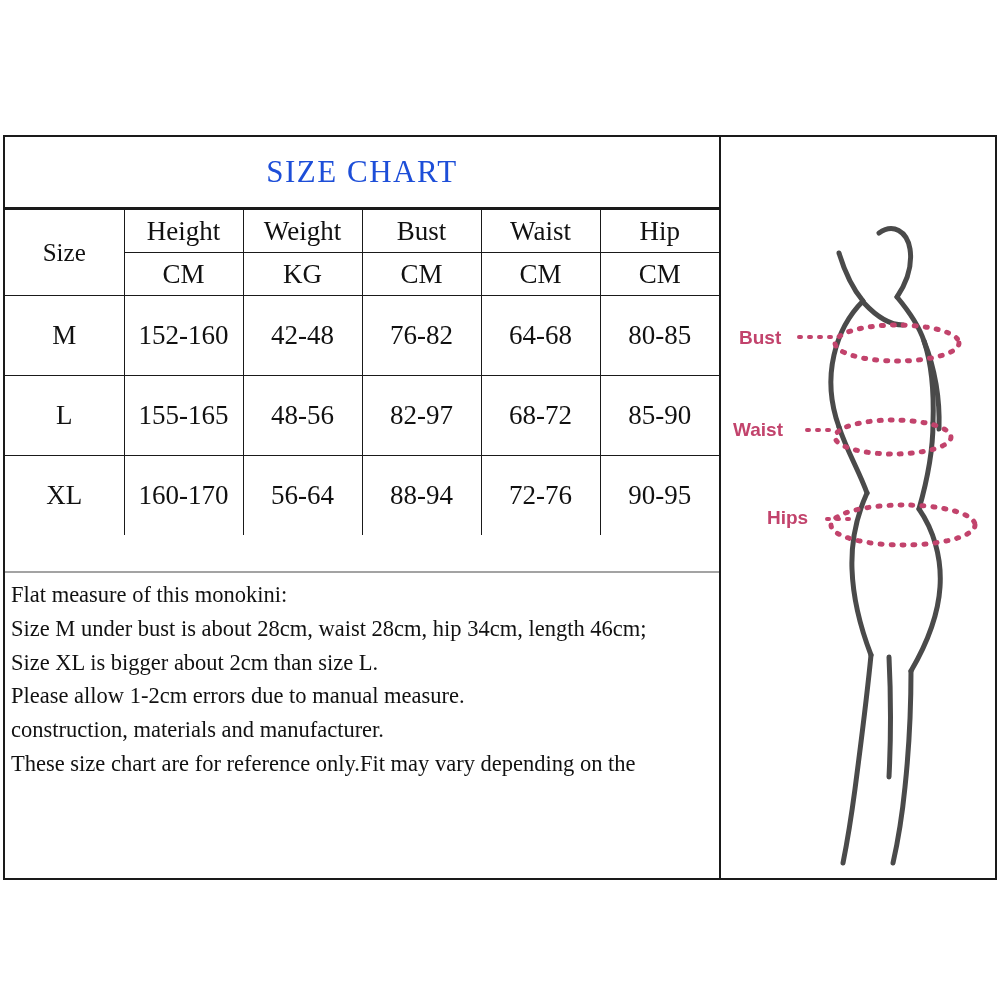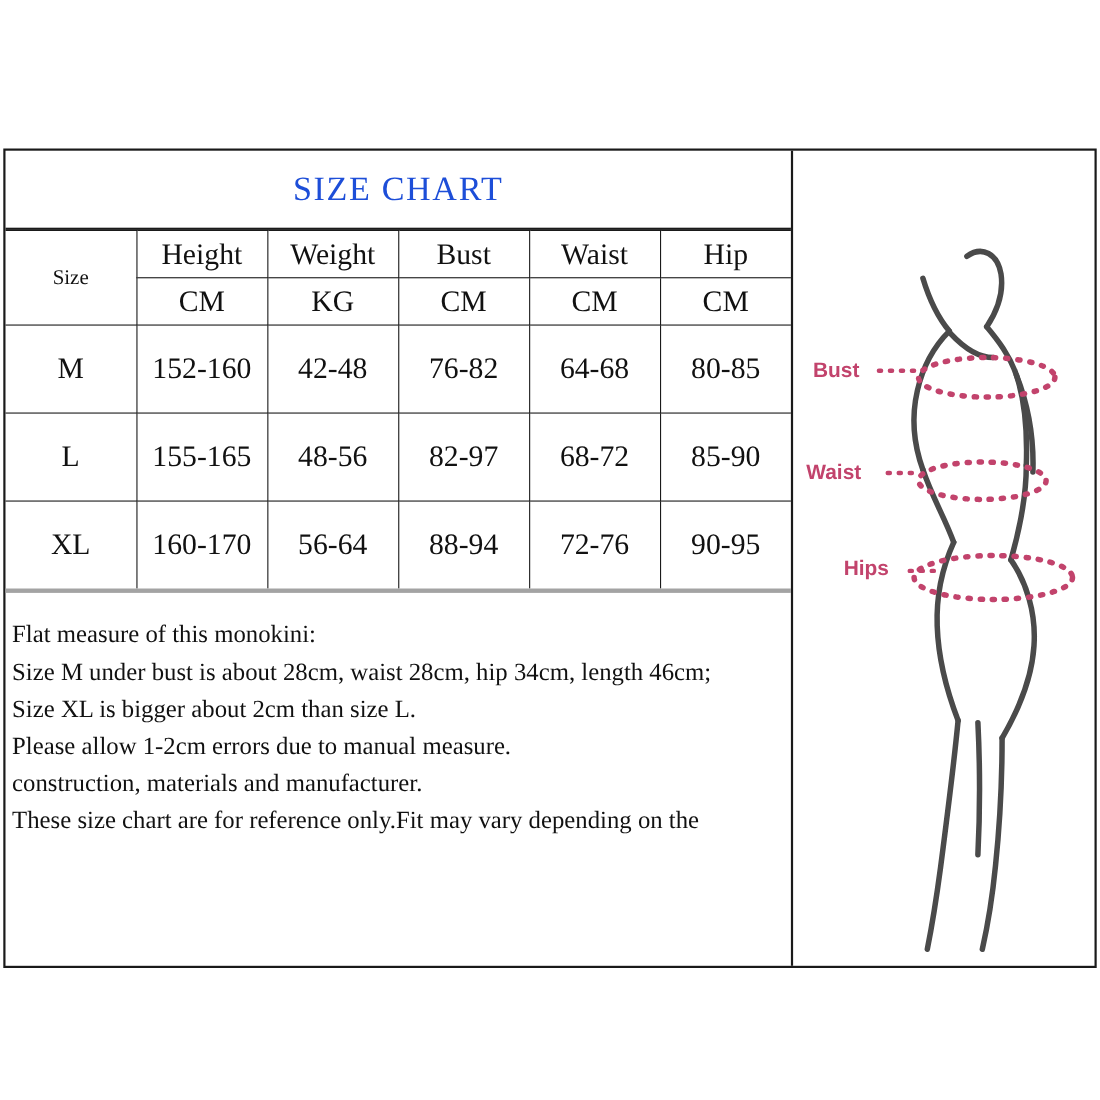--- a/index.html
+++ b/index.html
@@ -70,36 +70,37 @@
     padding: 0;
   }
   table.size-table tr.head-a td,
   table.size-table tr.head-b td {
     height: 42px;
   }
   table.size-table tr.body-row td {
     height: 79px;
   }
   table.size-table td.size-cell {
-    font-size: 19px;
+    font-size: 25px;
   }
   table.size-table tr:last-child td {
     border-bottom: none;
   }
   table.size-table td:first-child {
     border-left: none;
   }
   table.size-table td:last-child {
     border-right: none;
   }
   .notes {
     flex: 1;
-    padding: 24px 6px 0 6px;
-    box-sizing: border-box;
-    border-top: 4px solid #a3a3a3;
+    padding: 8px 6px 0 6px;
+    box-sizing: border-box;
+    border-top: 2px solid #a3a3a3;
+    margin-top: 36px;
   }
   .notes p {
     margin: 0 0 5px 0;
     font-size: 22.5px;
     line-height: 1.28;
     color: #111;
   }
   
   .figure-wrap {
     position: absolute;

